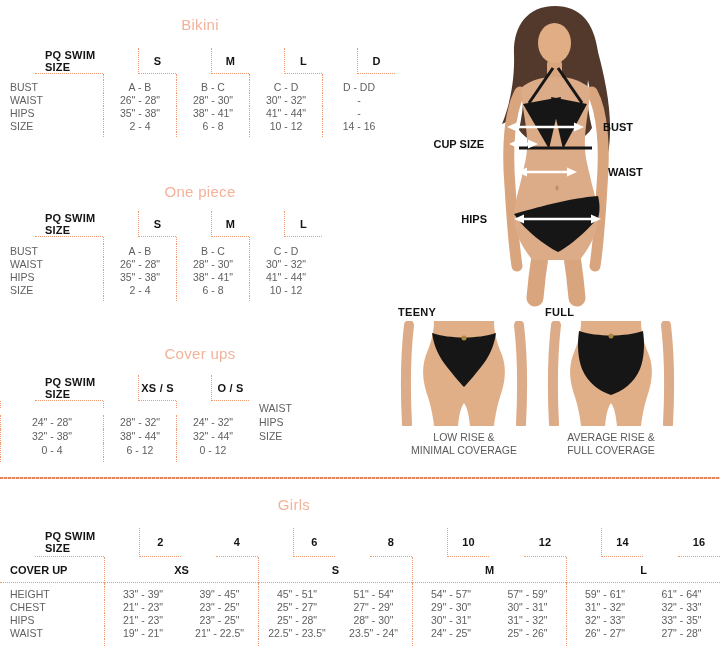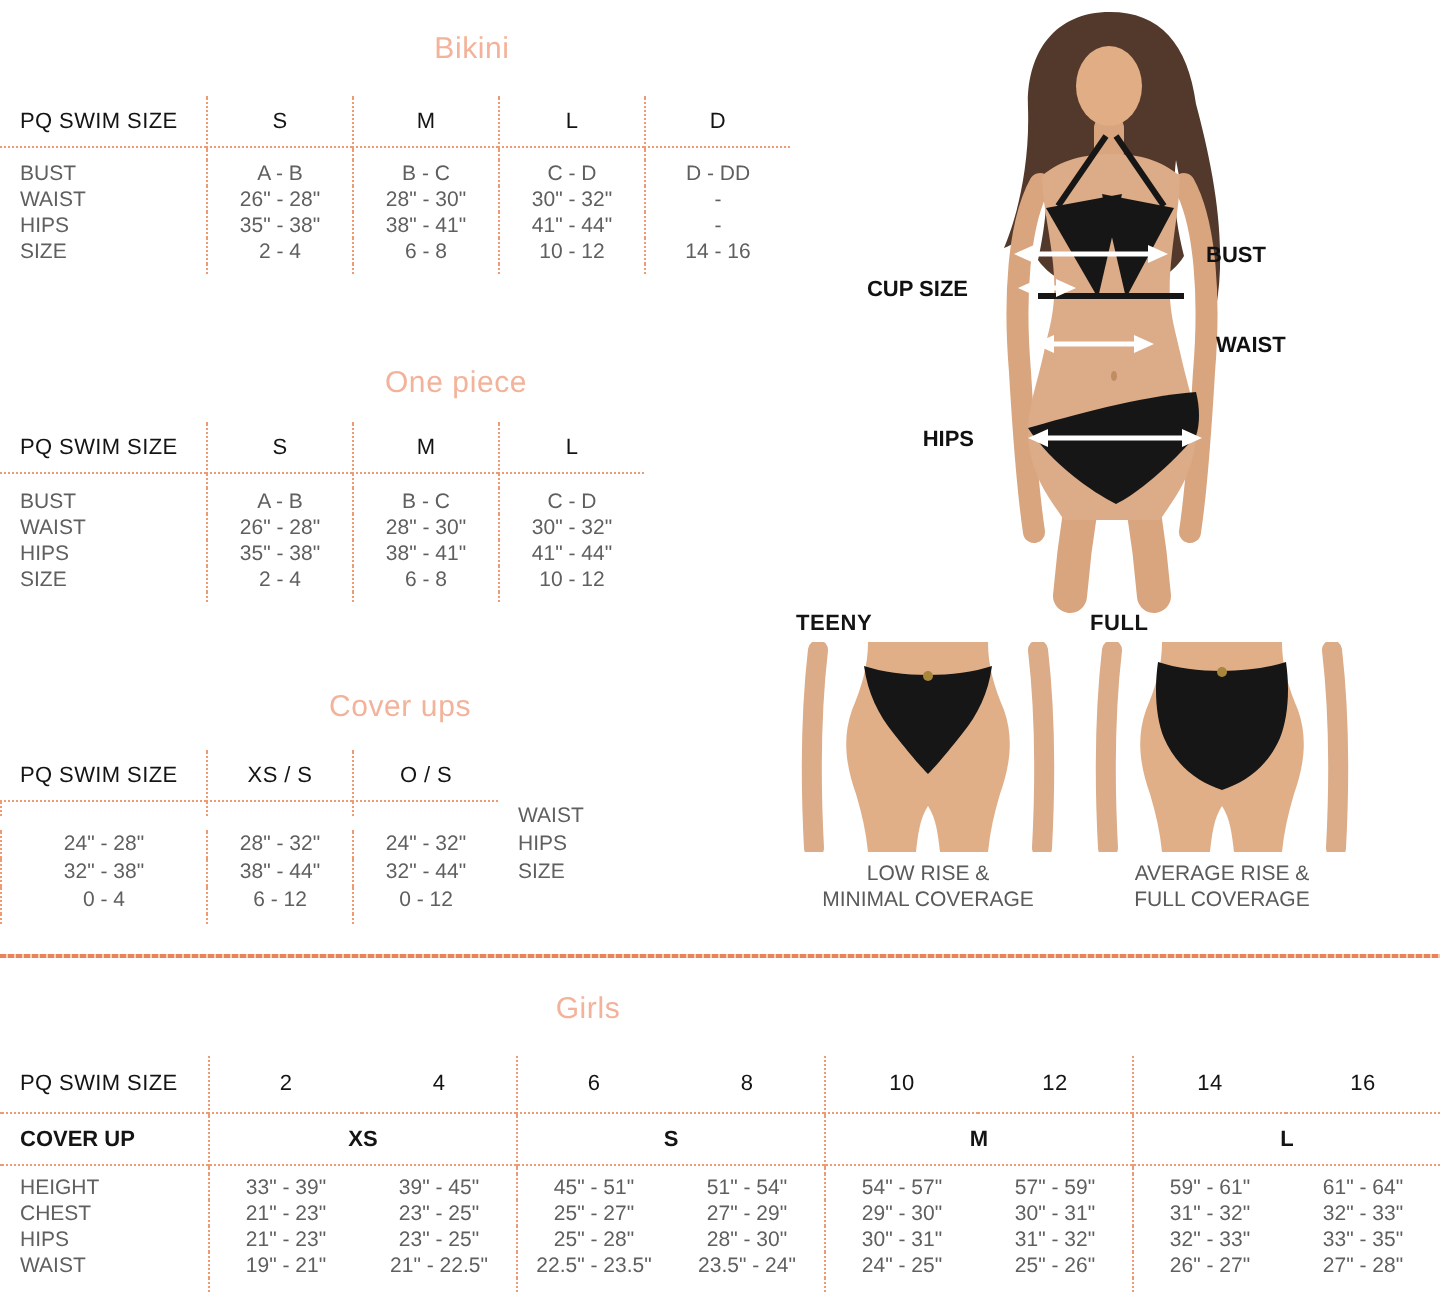--- a/index.html
+++ b/index.html
@@ -1,32 +1,32 @@
 <!DOCTYPE html>
 <html><head>
 <meta charset="utf-8">
 <style>
   html,body{margin:0;padding:0;background:#fff;}
   .page{position:relative;width:720px;height:647px;background:#ffffff;overflow:hidden;
         font-family:"Liberation Sans","DejaVu Sans",sans-serif;}
   .sec-title{position:absolute;text-align:center;color:#f3b29a;font-size:15px;font-weight:400;letter-spacing:.3px;}
-  #t-bikini{left:0;top:16px;width:400px;margin-left:36px;}
-  #t-onepiece{left:0;top:183px;width:400px;padding-left:28px;}
+  #t-bikini{left:0;top:16px;width:400px;}
+  #t-onepiece{left:0;top:183px;width:400px;}
   #t-coverups{left:0;top:345px;width:400px;}
   #t-girls{left:0;top:496px;width:588px;}
 
   .grid{position:absolute;display:grid;}
   #g-bikini{left:0;top:48px;grid-template-columns:103px 73px 73px 73px 73px;}
   #g-onepiece{left:0;top:211px;grid-template-columns:103px 73px 73px 73px;}
   #g-coverups{left:0;top:375px;grid-template-columns:103px 73px 73px 73px;}
   #g-girls{left:0;top:528px;grid-template-columns:104px repeat(8,77px);}
 
   .c{display:flex;align-items:center;justify-content:center;font-size:10.5px;color:#5f5f5f;}
   .c.lbl{justify-content:flex-start;padding-left:10px;}
-  .hd{font-weight:400;font-size:11px;color:#141414;height:25px;border-bottom:1px dotted #f09a72;letter-spacing:.2px;}
+  .hd{font-weight:700;font-size:11px;color:#141414;height:25px;border-bottom:1px dotted #f09a72;letter-spacing:.2px;margin-left:35px;}
   .hd.big{height:28px;}
   .cov{font-weight:700;font-size:11px;color:#141414;height:25px;border-bottom:1px dotted #f09a72;}
   .v{border-left:1px dotted #f09a72;}
   .dr{height:13px;}
   .dr14{height:14px;}
   .sp4{height:4px;} .sp5{height:5px;} .sp6{height:6px;} .sp7{height:7px;} .sp9{height:9px;}
   .g2{grid-column:span 2;}
 
   .hr-sep{position:absolute;left:0;top:477px;width:720px;height:2px;
           background:repeating-linear-gradient(90deg,#e8835a 0 3px,#f8cbb2 3px 4px);}

